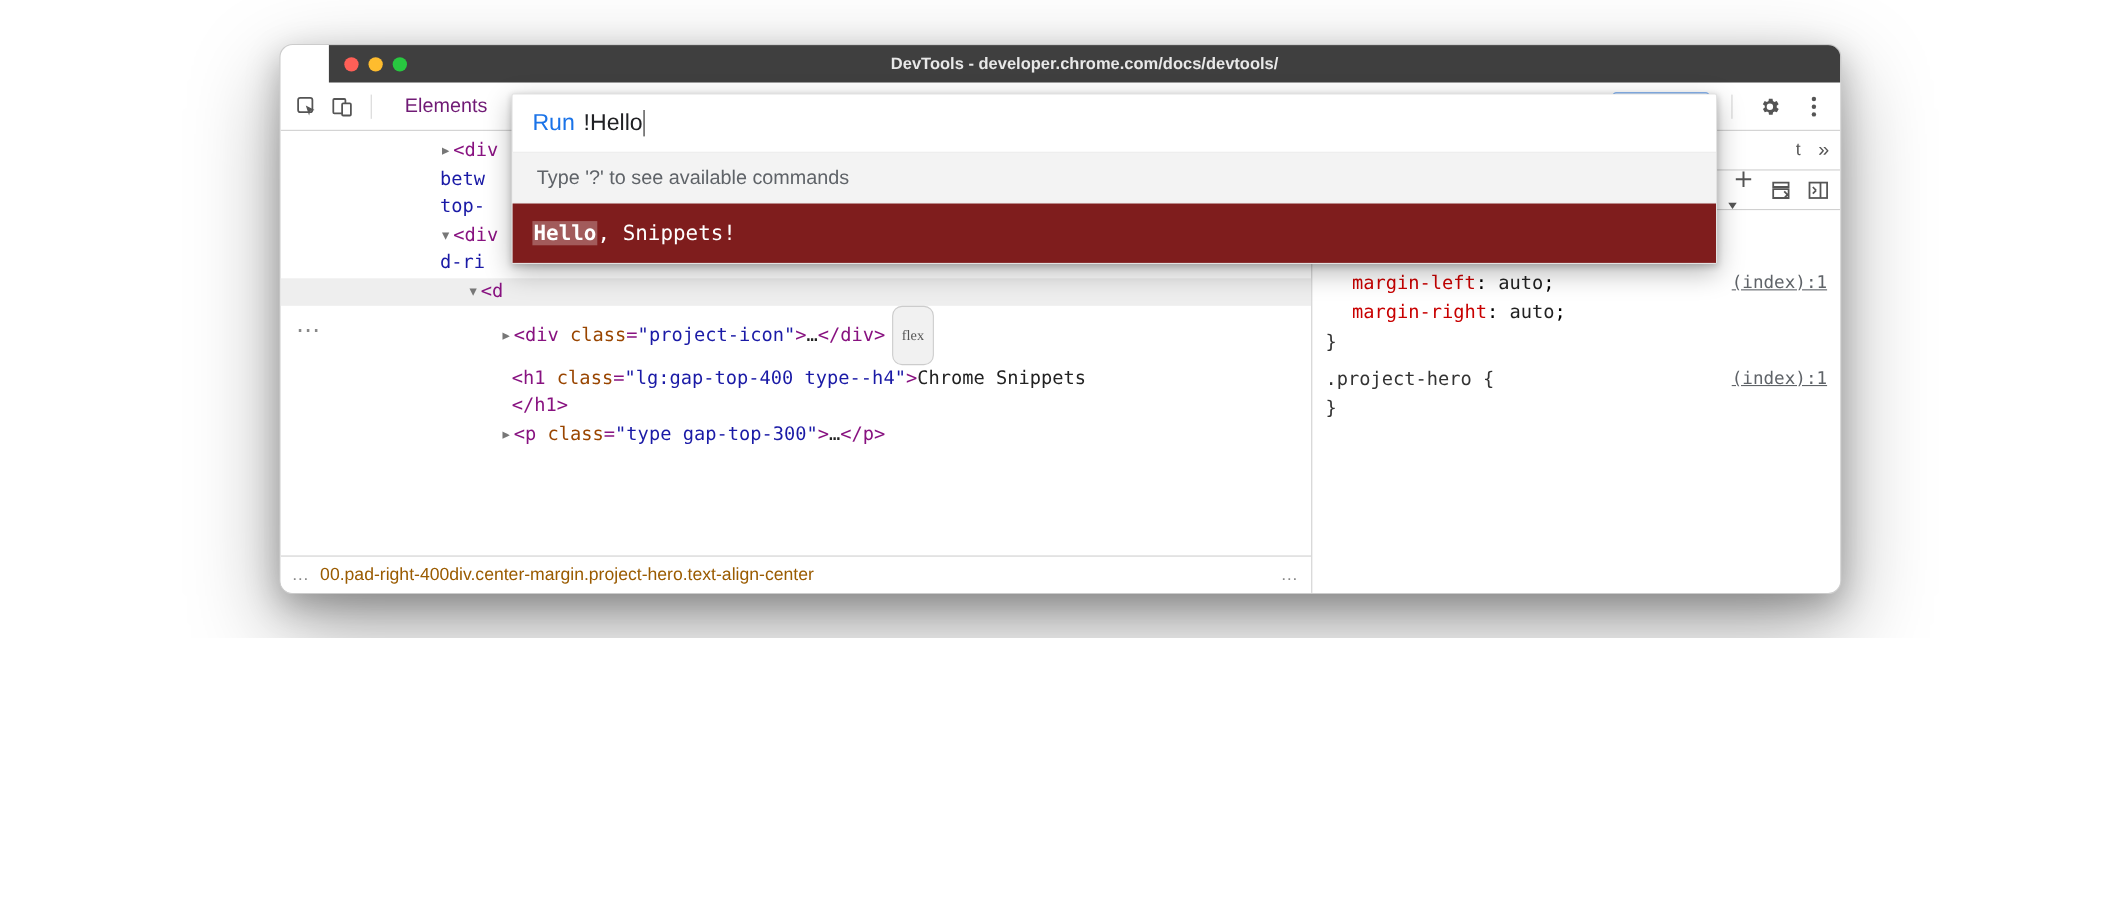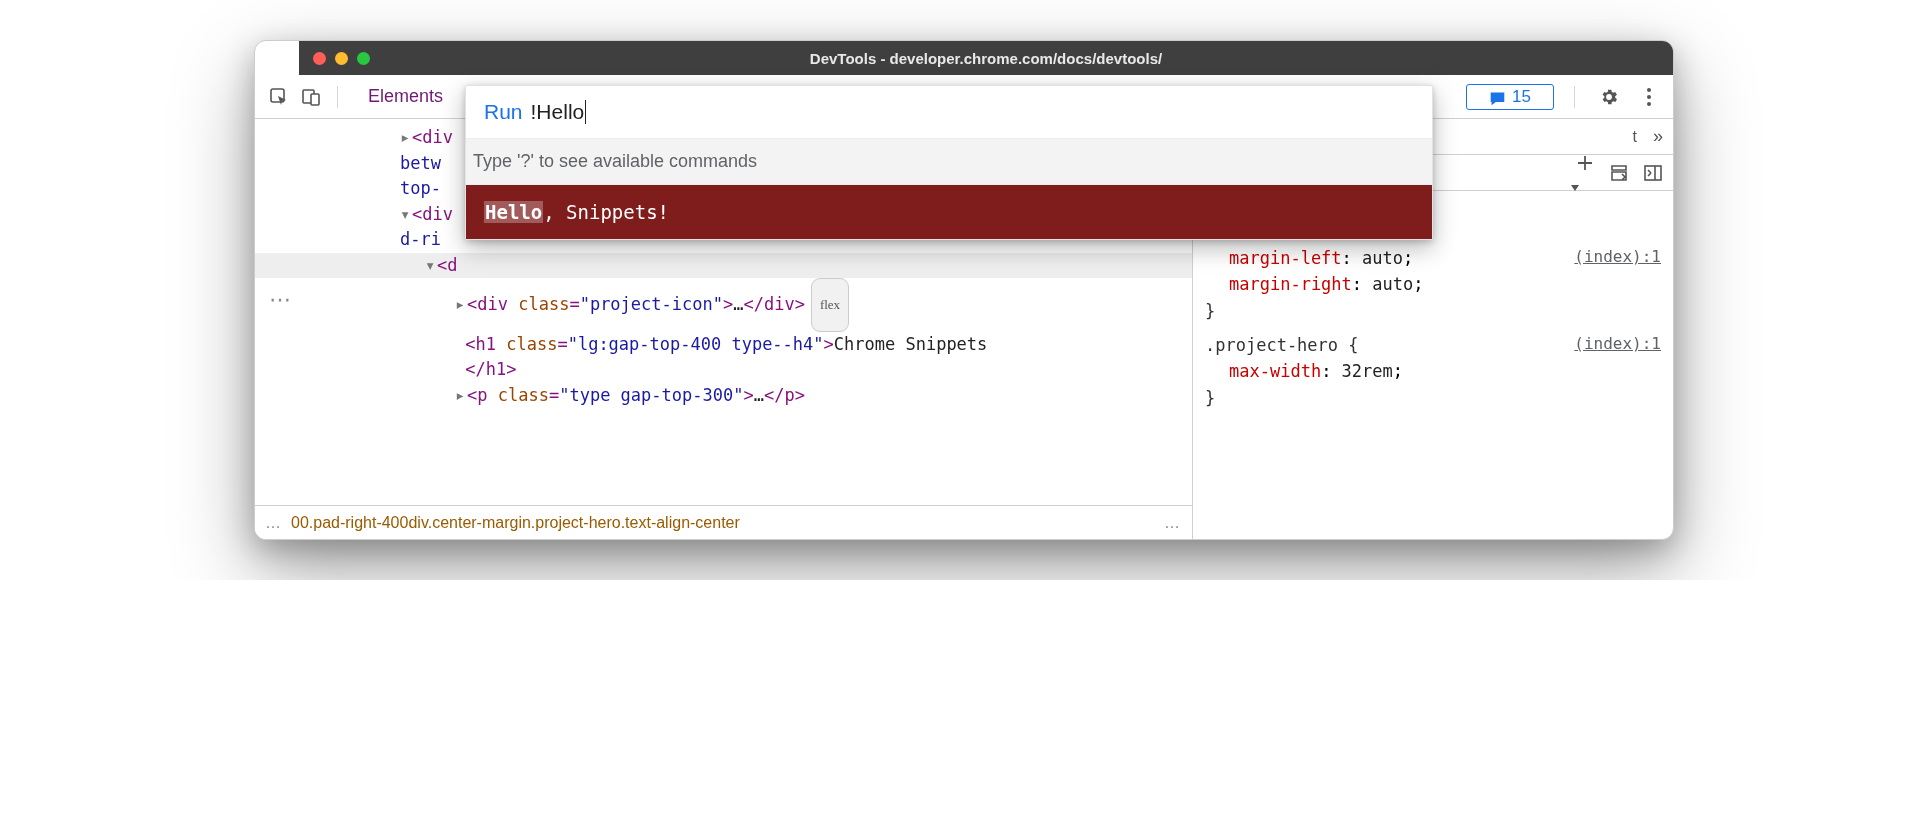--- a/index.html
+++ b/index.html
@@ -131,37 +131,37 @@
 .prop { padding-left: 24px; }
 .propname { color:#c80000; }
 .propval { color:#222; }
 .selector { color:#333; }
 
 
 .palette {
   position:absolute;
   top: 44px;
   left: 210px;
-  width: 968px;
+  width: 1096px;
   background:#fff;
   box-shadow: 0 8px 24px rgba(0,0,0,0.28), 0 2px 6px rgba(0,0,0,0.18);
   z-index: 20;
   border:1px solid #e2e2e2;
   border-radius:2px;
 }
 .pal-input-row {
   padding: 14px 18px;
   font-size: 21px;
   display:flex; align-items:center; gap:8px;
 }
 .run-label { color:#1a73e8; font-weight:500; }
 .pal-query { color:#202124; border-right:1px solid #222; padding-right:1px; }
 .pal-hint {
   background:#f3f3f3; color:#5f6368;
-  padding: 12px 7px; font-size:18px;
+  padding: 12px 22px; font-size:18px;
   border-top:1px solid #eee; border-bottom:1px solid #eee;
 }
 .pal-result {
   background:#7f1d1d; color:#fff;
   padding: 16px 18px;
   font-family: Menlo, Monaco, Consolas, monospace;
   font-size:19px;
 }
 .pal-result .match { background:rgba(255,255,255,0.28); font-weight:700; padding:0 1px; }
 
@@ -281,21 +281,20 @@
       </div>
       <div class="styles-body">
         <div>
             <span class="styles-link">(index):1</span>
           </div>
         <div class="prop"><span class="propname">margin-left</span>: <span class="propval">auto</span>;</div>
         <div class="prop"><span class="propname">margin-right</span>: <span class="propval">auto</span>;</div>
         <div class="selector">}</div>
         <div style="height:8px"></div>
         <div><span class="styles-link">(index):1</span><span class="selector">.project-hero {</span></div>
-        <div class="prop"><span class="propname">max-width</span>: <span class="propval">32rem</span>;</div>
         <div class="selector">}</div>
       </div>
     </div>
 
   </div>
 
   <div class="palette">
     <div class="pal-input-row">
       <span class="run-label">Run</span>
       <span class="pal-query">!Hello</span>

